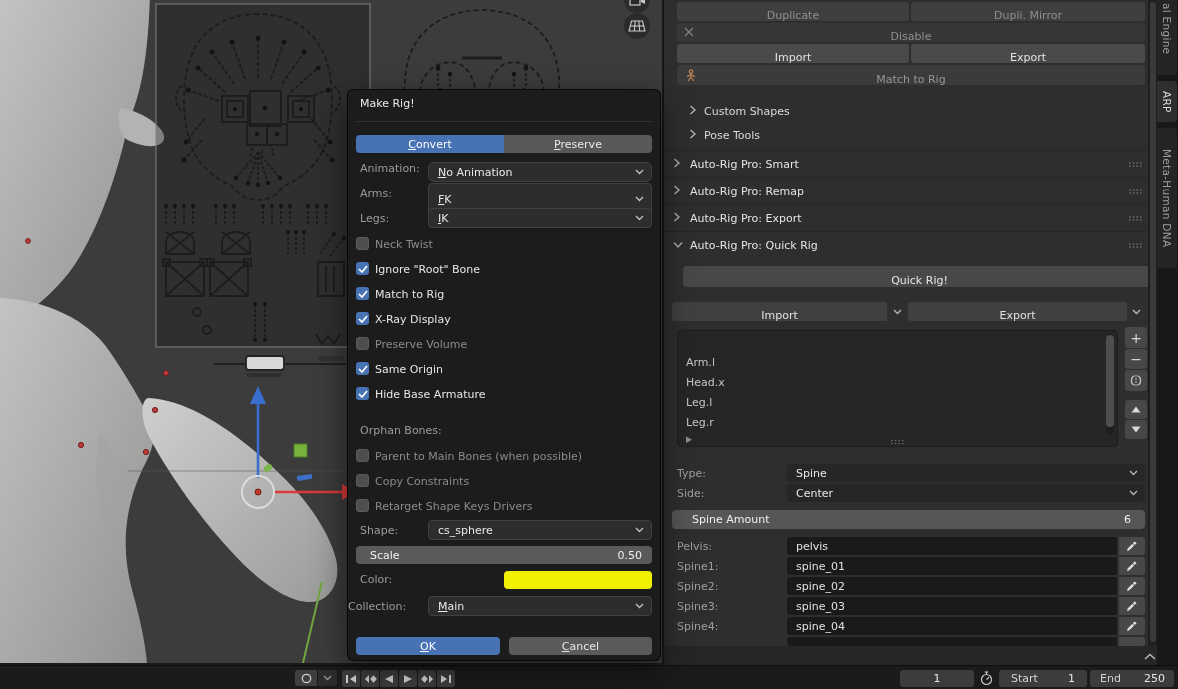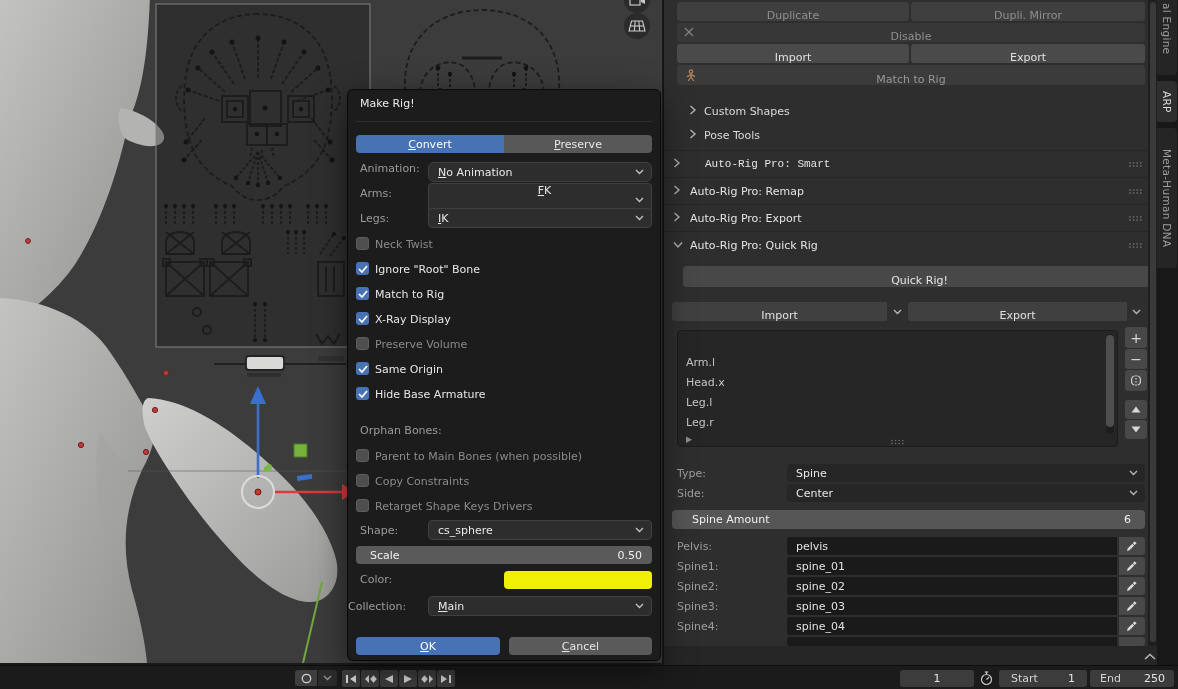--- a/index.html
+++ b/index.html
@@ -309,21 +309,21 @@
     <div class="abs dlg-lbl" style="left:12px;top:72px;">Animation:</div>
     <div class="abs dd" style="left:80px;top:72px;width:224px;height:20px;border-radius:6px;">
       <span class="v ulf">No Animation</span>
       <span class="chev">
           <svg width="9" height="6">
             <polyline points="1,1 4.5,4.5 8,1" stroke="#c0c0c0" fill="none" stroke-width="1.4"></polyline>
           </svg>
         </span>
     </div>
     <div class="abs dlg-lbl" style="left:12px;top:97px;">Arms:</div>
-    <div class="abs dd" style="left:80px;top:93px;width:224px;height:32px;flex-direction:column;">
+    <div class="abs dd" style="left:80px;top:93px;width:224px;height:32px;">
       <span class="v ulf">FK</span>
       <span class="chev">
           <svg width="9" height="6">
             <polyline points="1,1 4.5,4.5 8,1" stroke="#c0c0c0" fill="none" stroke-width="1.4"></polyline>
           </svg>
         </span>
     </div>
     <div class="abs dlg-lbl" style="left:12px;top:122px;">Legs:</div>
     <div class="abs dd" style="left:80px;top:118px;width:224px;height:20px;">
       <span class="v ulf">IK</span>
@@ -456,21 +456,21 @@
             <polyline points="1.5,1 6,5 1.5,9" stroke="#b5b5b5" fill="none" stroke-width="1.4"></polyline>
           </svg></span>
       <span style="margin-left:7px;color:#dadada;">Pose Tools</span>
     </div>
 
     <div class="abs divider" style="top:150px;"></div>
     <div class="abs hdr" style="left:9px;top:155px;height:18px;width:478px;">
       <span><svg width="8" height="10">
             <polyline points="1.5,1 6,5 1.5,9" stroke="#b0b0b0" fill="none" stroke-width="1.4"></polyline>
           </svg></span>
-      <span style="margin-left:24px;font-family:Liberation Mono, monospace;">Auto-Rig Pro: Smart</span>
+      <span style="margin-left:9px;">Auto-Rig Pro: Smart</span>
       <span style="margin-left:auto;margin-right:8px;"><svg width="15" height="7">
             <g fill="#646464">
               <circle cx="2" cy="2" r="0.9"></circle>
               <circle cx="5.6" cy="2" r="0.9"></circle>
               <circle cx="9.2" cy="2" r="0.9"></circle>
               <circle cx="12.8" cy="2" r="0.9"></circle>
               <circle cx="2" cy="5" r="0.9"></circle>
               <circle cx="5.6" cy="5" r="0.9"></circle>
               <circle cx="9.2" cy="5" r="0.9"></circle>
               <circle cx="12.8" cy="5" r="0.9"></circle>

